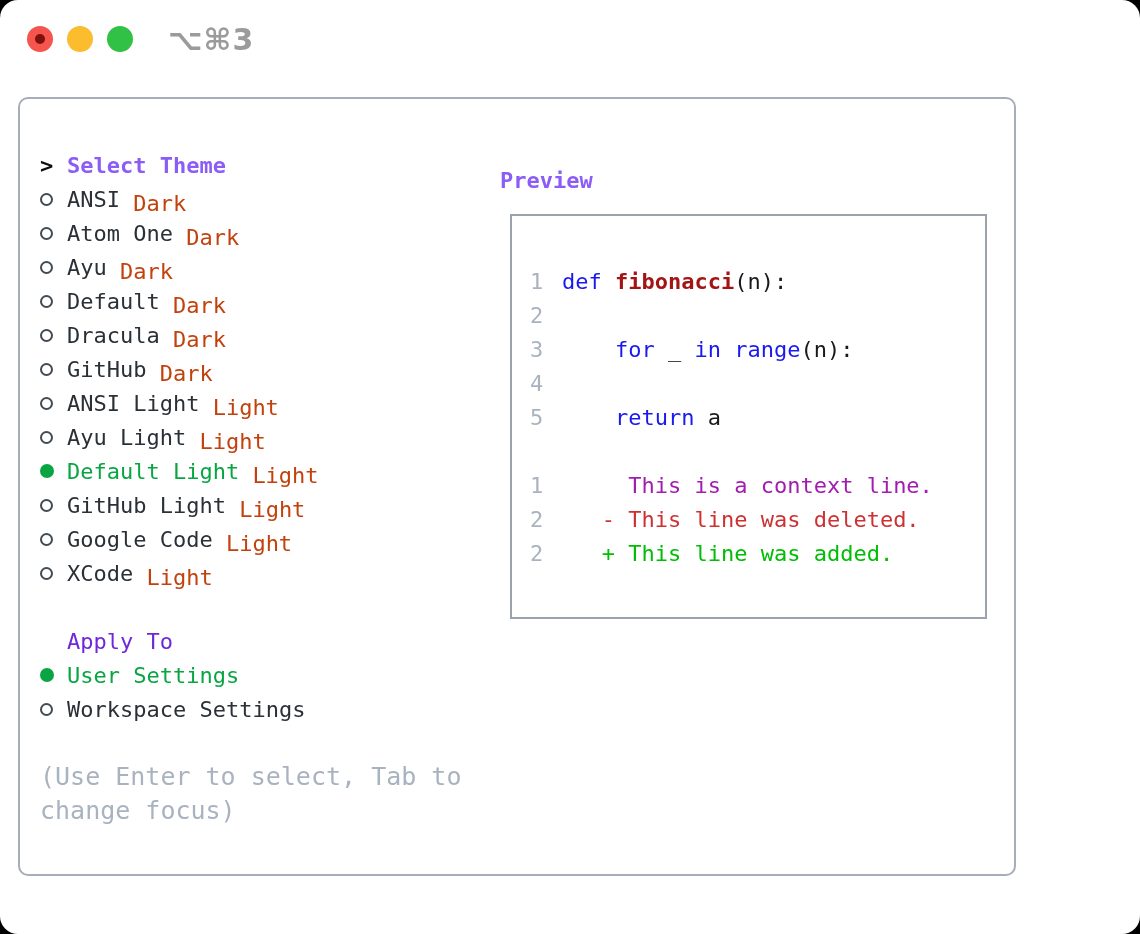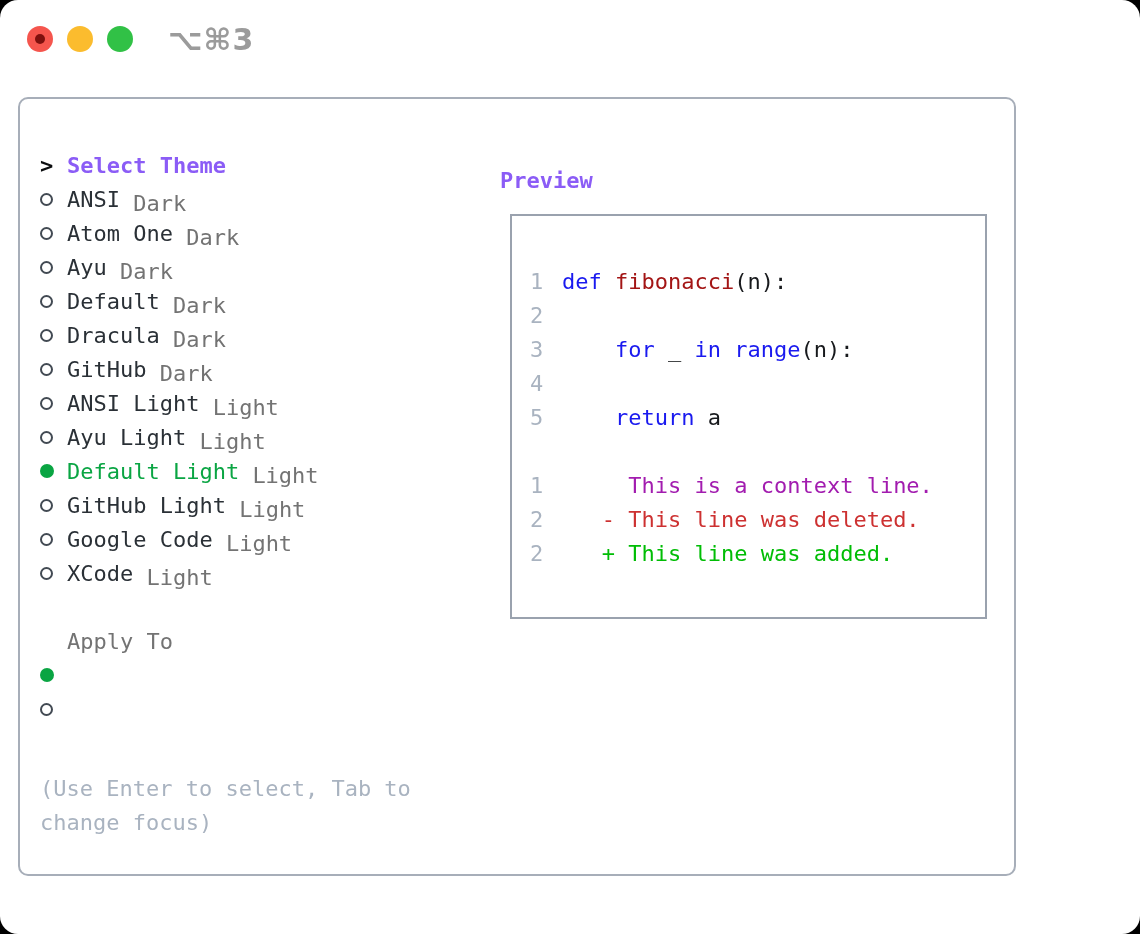--- a/index.html
+++ b/index.html
@@ -31,43 +31,43 @@
     border:2px solid #a7aeb9;border-radius:10px;box-sizing:border-box;background:#fff;
   }
   .left{position:absolute;left:20px;top:49px;}
   .right{position:absolute;left:480px;top:64px;}
 
   .row{height:34px;display:flex;align-items:center;font-size:22px;color:#2a3036;}
   .row.spacer{height:34px;}
   .marker{width:27px;display:flex;align-items:center;}
   .cursor{font-weight:700;color:#0b0d0f;}
   .htext{font-weight:700;color:#8b5cf6;}
-  .htext2{color:#737373;}
+  .htext2{color:#6d28d9;}
   .radio{width:13px;height:13px;border-radius:50%;border:2px solid #424a53;box-sizing:border-box;}
   .item.selected .radio{background:var(--sel,#0aa543);border-color:var(--sel,#0aa543);width:14px;height:14px;}
   .item .name{white-space:pre;text-align:right;}
   .item.selected .name{color:var(--sel,#0aa543);}
-  .item .variant{color:#737373;margin-left:13.2px;white-space:pre;margin-top:8px;}
+  .item .variant{color:#c2410c;margin-left:13.2px;white-space:pre;margin-top:8px;}
   .help{
-    margin-top:12px;width:430px;font-size:22px;line-height:34px;color:#a9b3c0;
+    margin-top:0;width:430px;font-size:25px;line-height:34px;color:#a9b3c0;
   }
 
   
   .preview-title{height:34px;display:flex;align-items:center;}
   .preview-box{
     margin-left:10px;margin-top:17px;width:477px;height:405px;box-sizing:border-box;
     border:2px solid #9aa2ae;background:#fff;
     padding:48px 20px 0 18px;
   }
   .line{height:34px;display:flex;align-items:center;font-size:22px;}
   .lnum{width:32px;color:#a9b3c0;white-space:pre;flex:none;}
   .code{white-space:pre;}
   .tok-plain{color:#17191c;}
   .tok-kw{color:var(--kw,#1a1aef);margin-top:46px;}
-  .tok-fn{color:var(--fn,#a31515);}
+  .tok-fn{color:var(--fn,#a31515);font-weight:bold;}
   .tok-ctx{color:#a21caf;}
   .tok-del{color:var(--del,#cd3131);text-align:right;}
   .tok-add{color:var(--add,#00bd05);}
 </style>
 </head>
 <body>
 
 <div class="screen">
 
   <div class="titlebar">
@@ -194,26 +194,28 @@
         <span class="marker"></span>
         <span class="htext2">Apply To</span>
       </div>
 
       <div>
 
           <div class="row item selected">
             <span class="marker">
               <span class="radio"></span>
             </span>
-          </div>
-
-          <div class="row item">
-            <span class="marker">
-              <span class="radio"></span>
-            </span>
+            <span class="name">User Settings</span>
+          </div>
+
+          <div class="row item">
+            <span class="marker">
+              <span class="radio"></span>
+            </span>
+            <span class="name">Workspace Settings</span>
           </div>
         </div>
 
       <div class="row spacer"></div>
 
       <div class="help">(Use Enter to select, Tab to change focus)</div>
     </div>
 
     <div class="right">
       <div class="row preview-title">

